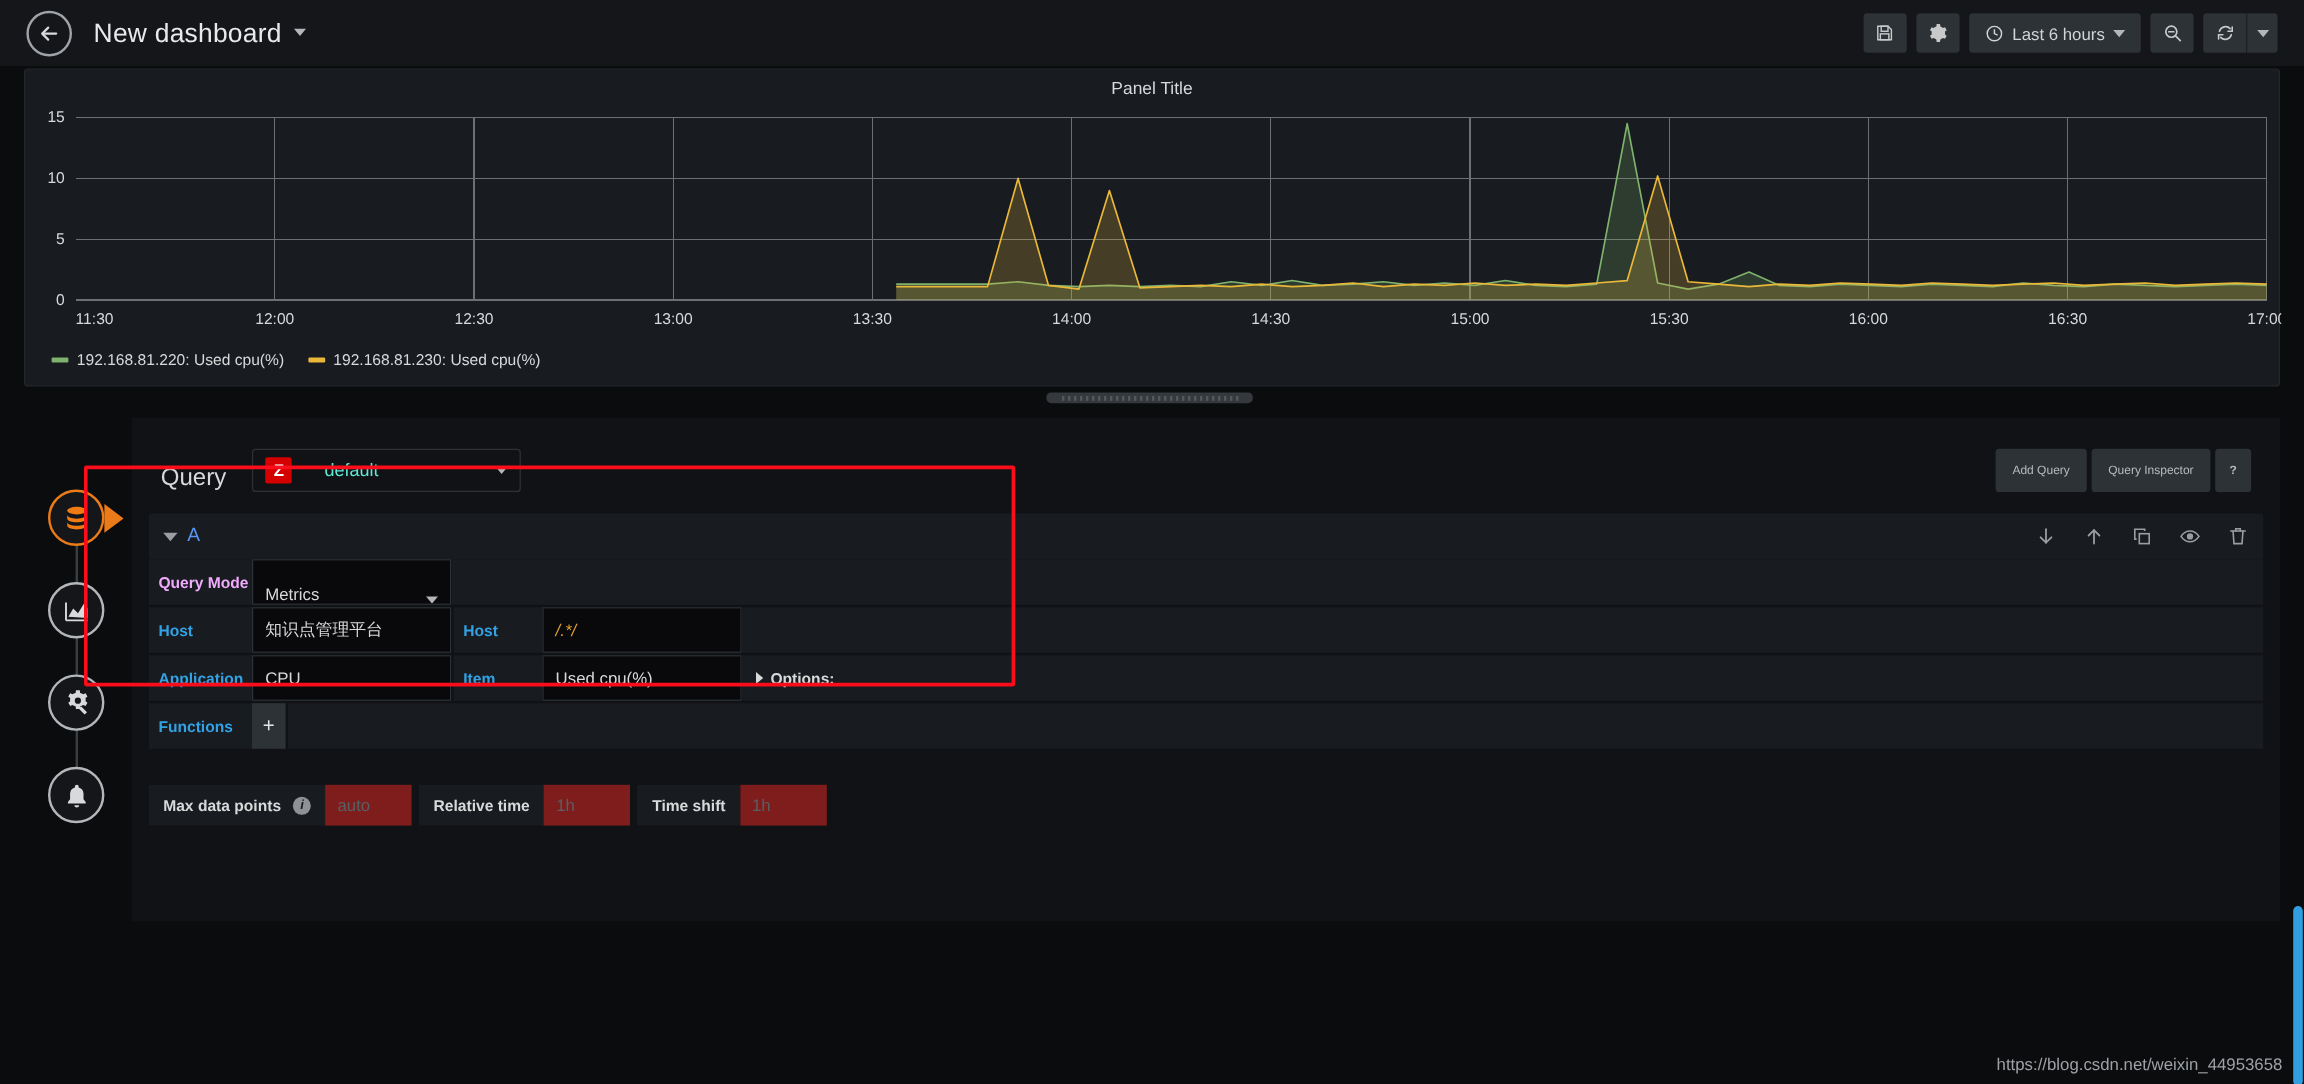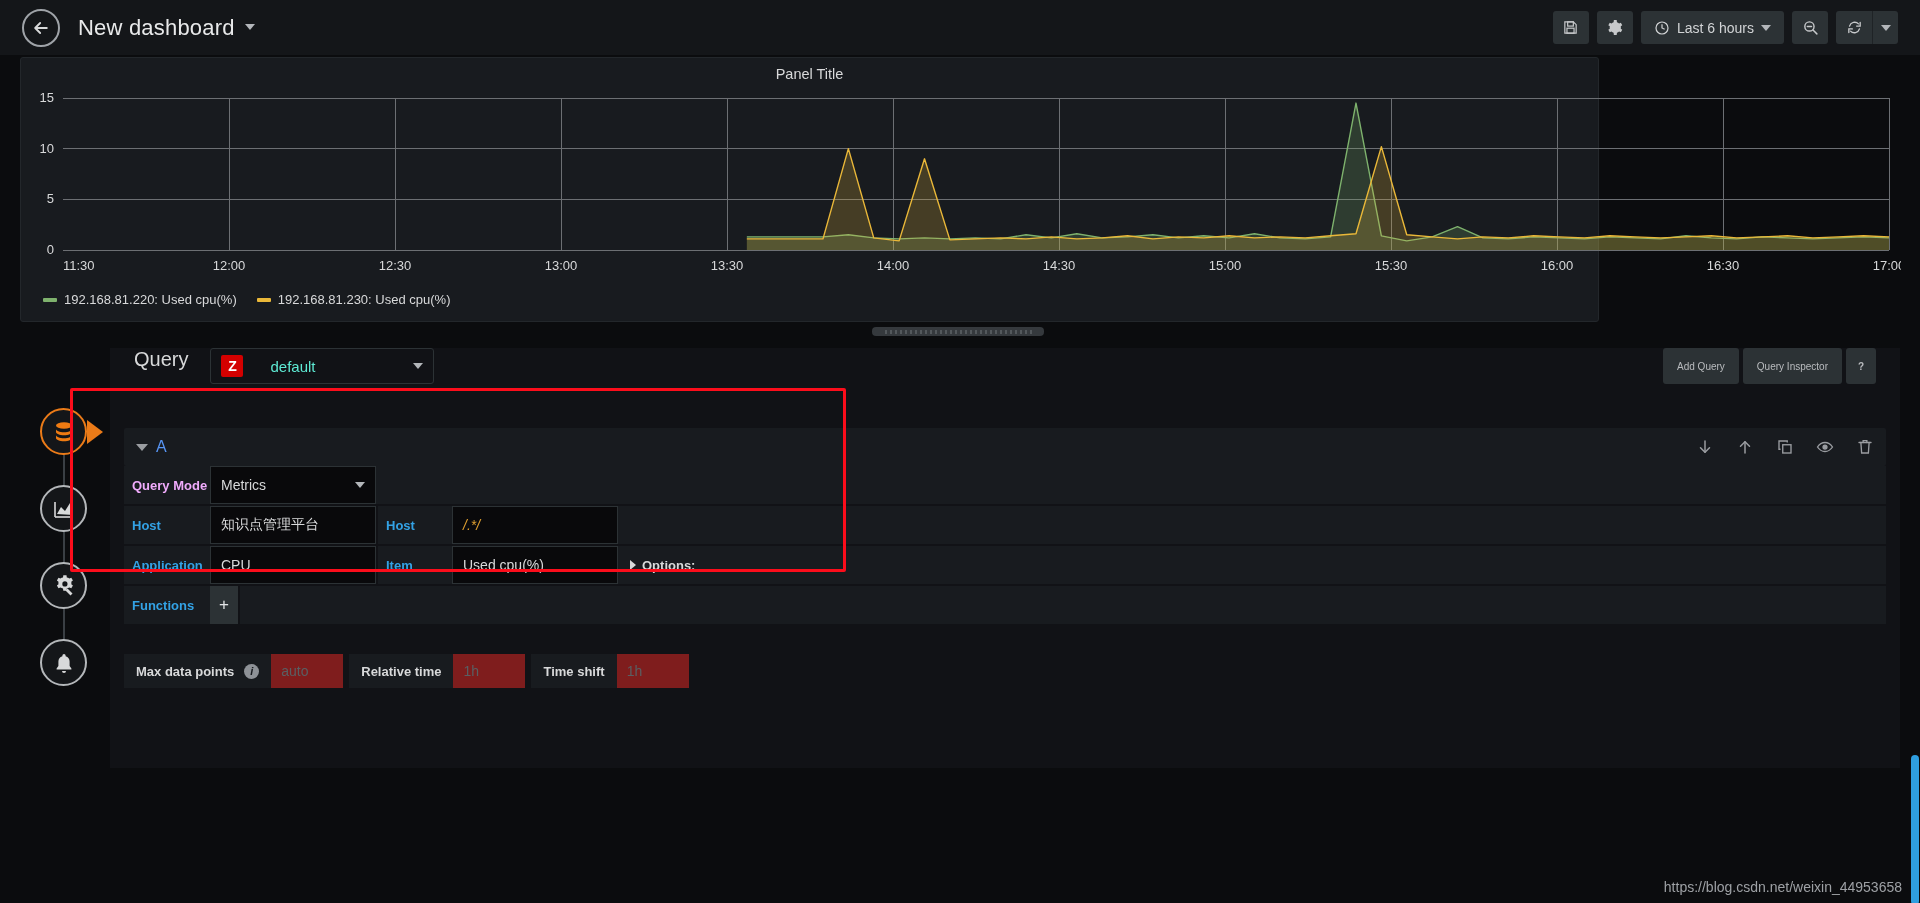--- a/index.html
+++ b/index.html
@@ -53,21 +53,21 @@
   }
   #refresh-group { display: flex; }
   #refresh-btn { border-radius: 3px 0 0 3px; }
   #refresh-caret {
     border-radius: 0 3px 3px 0; border-left: 1px solid #1f2326;
     min-width: 26px; padding: 0 6px;
   }
 
   
   #panel {
-    position: absolute; left: 20px; top: 57px; width: 1579px; height: 265px;
+    position: absolute; left: 20px; top: 57px; width: 1880px; height: 265px;
     background: #181b1f; border: 1px solid #23272b; border-radius: 3px;
   }
   #panel-title {
     text-align: center; font-size: 14.5px; color: #d8d9da;
     padding-top: 8px; font-weight: 400;
   }
   #plot-wrap { position: absolute; left: 0; top: 28px; width: 1880px; height: 200px; }
   #plot-svg { display: block; }
   #legend {
     position: absolute; left: 22px; top: 234px;
@@ -105,21 +105,21 @@
     border-left: 16px solid #eb7b18;
   }
   #tab0 { top: 0; } #tab1 { top: 77px; } #tab2 { top: 154px; } #tab3 { top: 231px; }
 
   
   #editor {
     position: absolute; left: 110px; top: 348px; width: 1790px; height: 420px;
     background: #111216;
   }
   #query-head {
-    height: 62px; display: flex; align-items: flex-start; padding: 0 24px;
+    height: 62px; display: flex; align-items: flex-end; padding: 0 24px;
   }
   #query-label { font-size: 20px; color: #d8d9da; margin-right: 22px; }
   #ds-picker {
     width: 224px; height: 36px; background: #111216;
     border: 1px solid #2c3235; border-radius: 3px;
     display: flex; align-items: center; padding: 0 10px; cursor: pointer;
   }
   #ds-badge {
     width: 22px; height: 22px; background: #d40000; color: #fff;
     font-size: 14px; font-weight: bold; border-radius: 2px;
@@ -161,21 +161,21 @@
     padding-left: 8px; font-size: 13px; font-weight: bold; flex: none;
   }
   .qlabel.blue { color: #33a2e5; }
   .qlabel.plain { color: #f0abfc; }
   .qfield {
     width: 162px; background: #09090b; border: 1px solid #2c3235;
     display: flex; align-items: center; padding: 0 10px;
     font-size: 14px; color: #d8d9da; cursor: text; flex: none;
   }
   .qfield.regex { color: #e0a030; font-style: italic; }
-  .qfield.select { cursor: pointer; }
+  .qfield.select { cursor: pointer; align-items: flex-end; }
   .qfield .caret-down { margin-left: auto; }
   .qfill { flex: 1; background: #181b1f; }
   .qoptions {
     flex: 1; background: #181b1f; display: flex; align-items: center;
     padding-left: 12px; font-size: 13px; font-weight: bold;
     color: #d8d9da; cursor: pointer; gap: 6px; text-align: right;
   }
   .tri-right {
     width: 0; height: 0; border-top: 5px solid transparent;
     border-bottom: 5px solid transparent; border-left: 6px solid #d8d9da;

